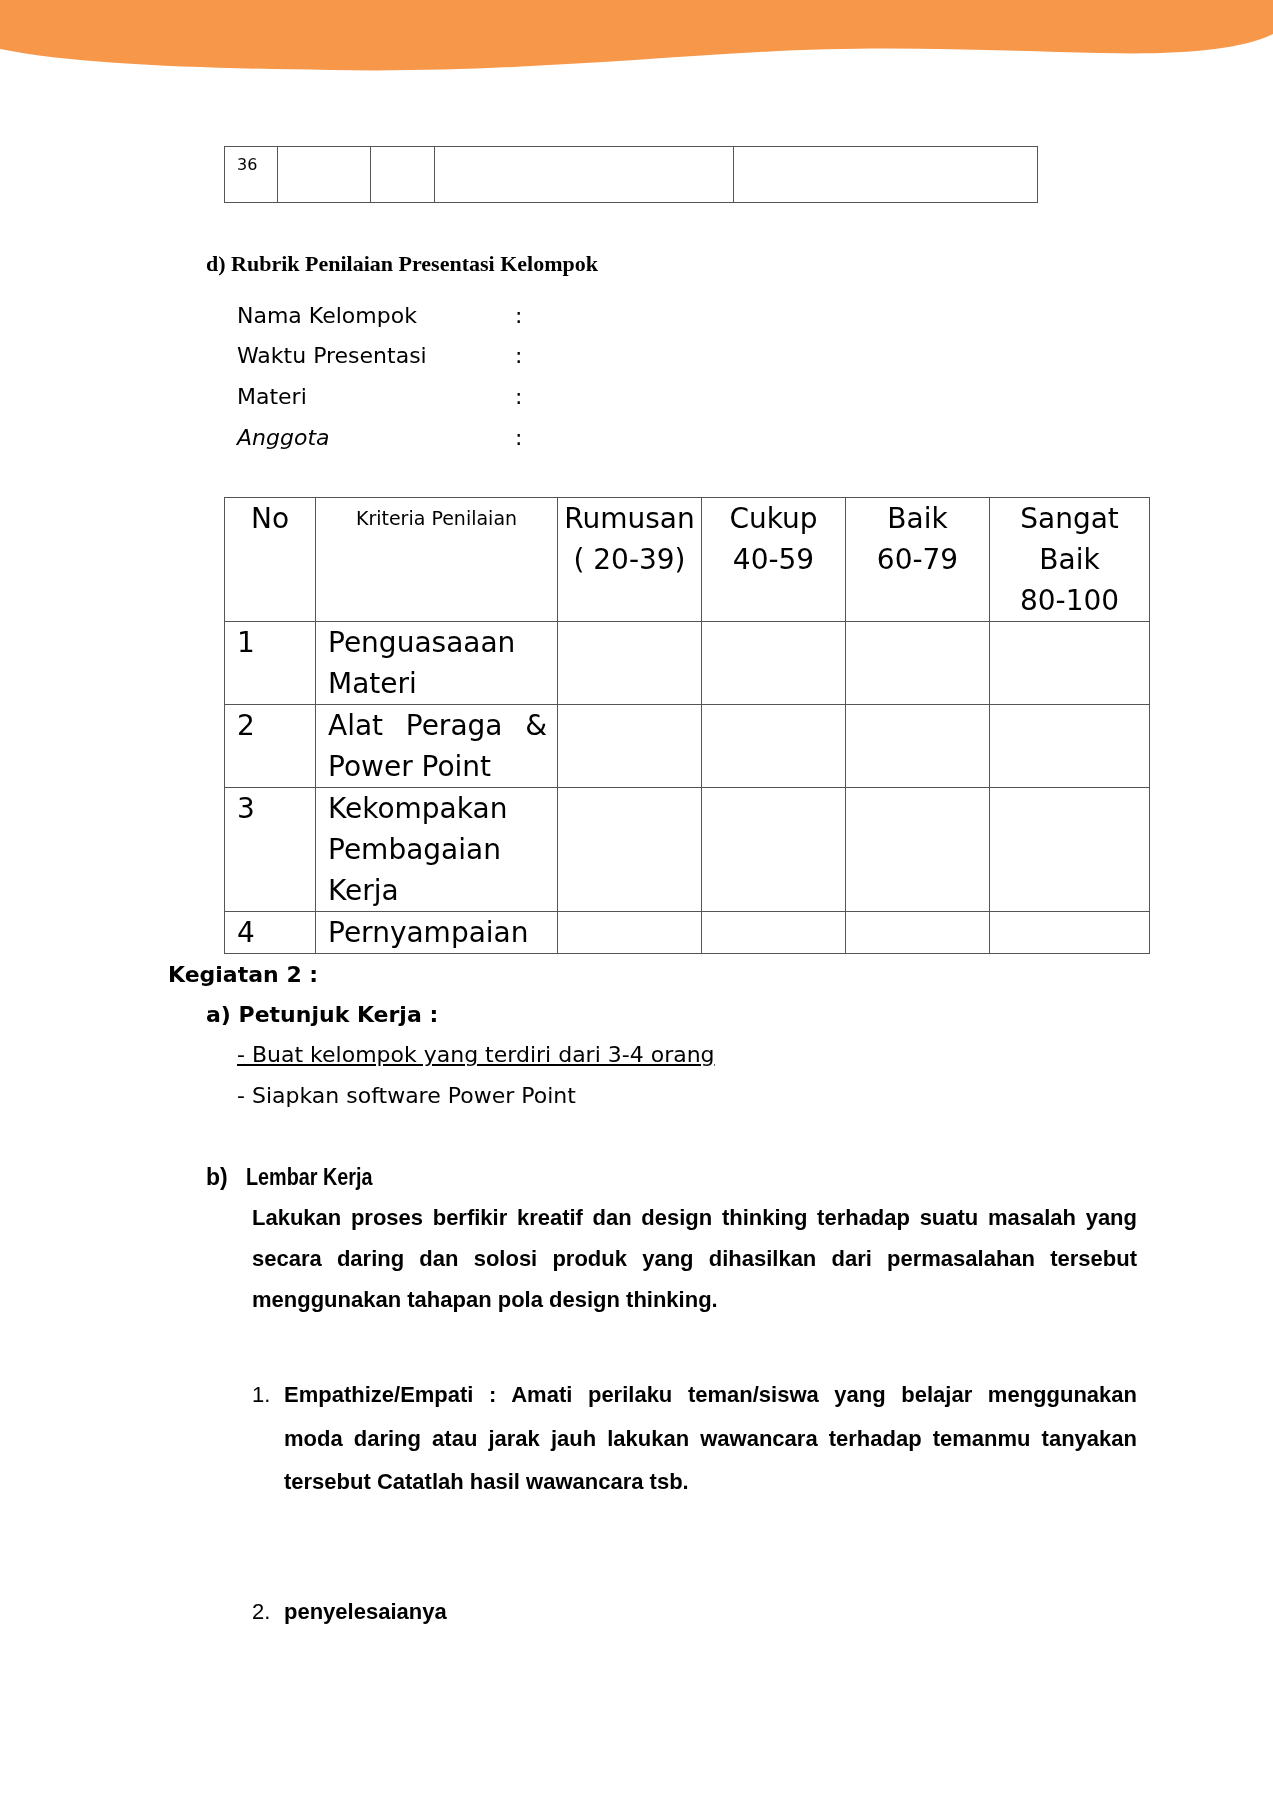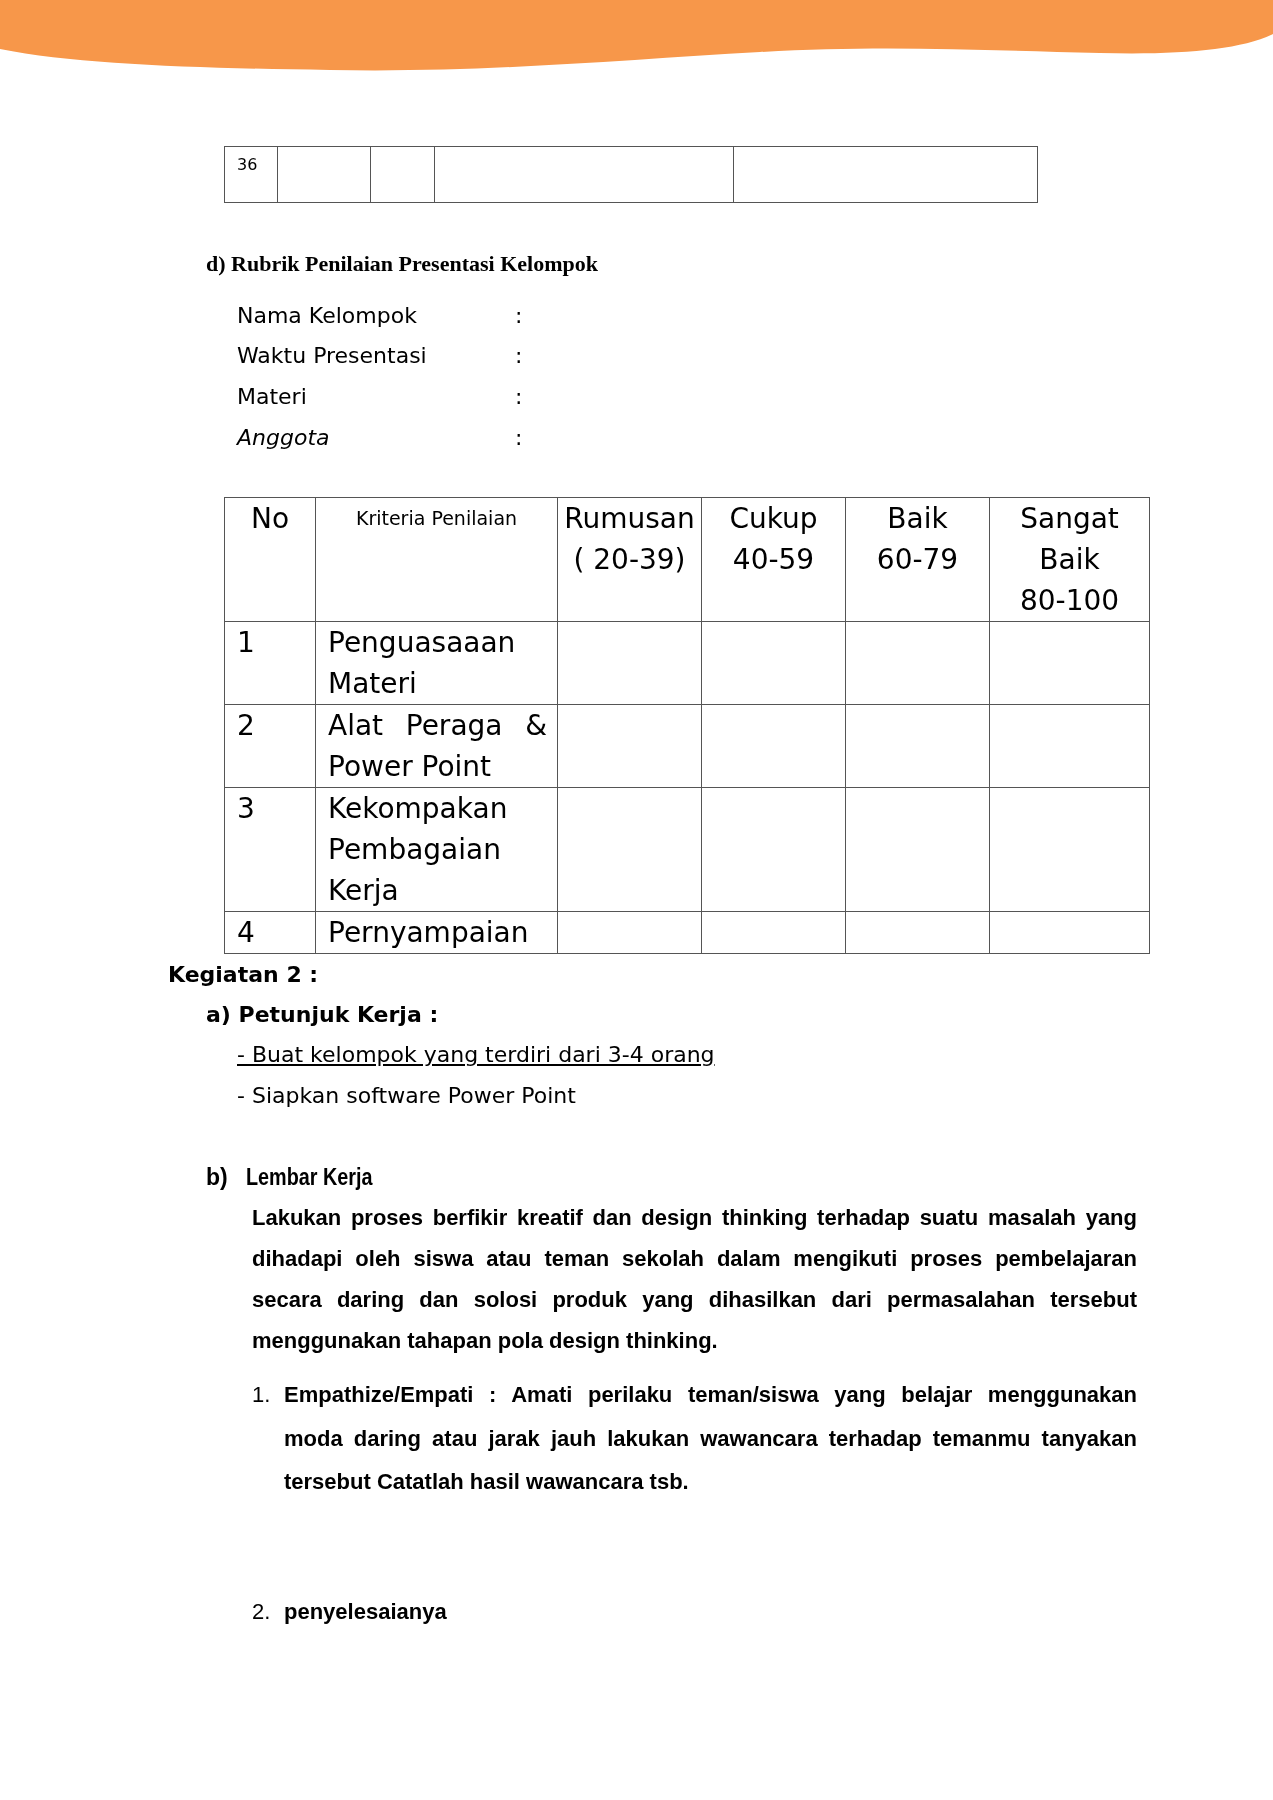--- a/index.html
+++ b/index.html
@@ -135,21 +135,20 @@
 <div class="abs txt bold" style="left:168px; top:963px;">Kegiatan 2 :</div>
 <div class="abs txt bold" style="left:206px; top:1003px;">a) Petunjuk Kerja :</div>
 <div class="abs txt" style="left:237px; top:1043px;text-decoration:underline;">- Buat kelompok yang terdiri dari 3-4 orang</div>
 <div class="abs txt" style="left:237px; top:1084px;">- Siapkan software Power Point</div>
 
 <div class="abs txt bold" style="left:206px; top:1165px; font-family:'Liberation Sans', sans-serif; font-size:23px;">b)</div>
 <div class="abs txt bold" style="left:246px; top:1165px; font-family:'Liberation Sans', sans-serif; font-size:23px; transform:scaleX(0.86); transform-origin:0 0;">Lembar Kerja</div>
 
 <div class="para" style="left:252px; top:1197px; width:885px;">
   <span class="line">Lakukan proses berfikir kreatif dan design thinking terhadap suatu masalah yang</span>
-  <span class="line">dihadapi oleh siswa atau teman sekolah dalam mengikuti proses pembelajaran</span>
   <span class="line">secara daring dan solosi produk yang dihasilkan dari permasalahan tersebut</span>
   <span class="line last">menggunakan tahapan pola design thinking.</span>
 </div>
 
 <div class="abs txt" style="left:252px; top:1383px; font-family:'Liberation Sans', sans-serif;">1.</div>
 <div class="para" style="left:284px; top:1373px; width:853px; line-height:43.5px;">
   <span class="line">Empathize/Empati : Amati perilaku teman/siswa yang belajar menggunakan</span>
   <span class="line">moda daring atau jarak jauh lakukan wawancara terhadap temanmu tanyakan</span>
   <span class="line last">tersebut Catatlah hasil wawancara tsb.</span>
 </div>

